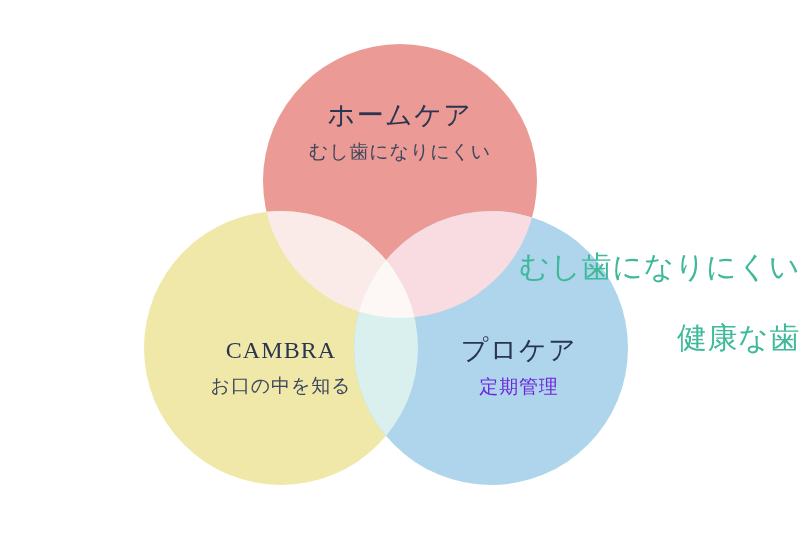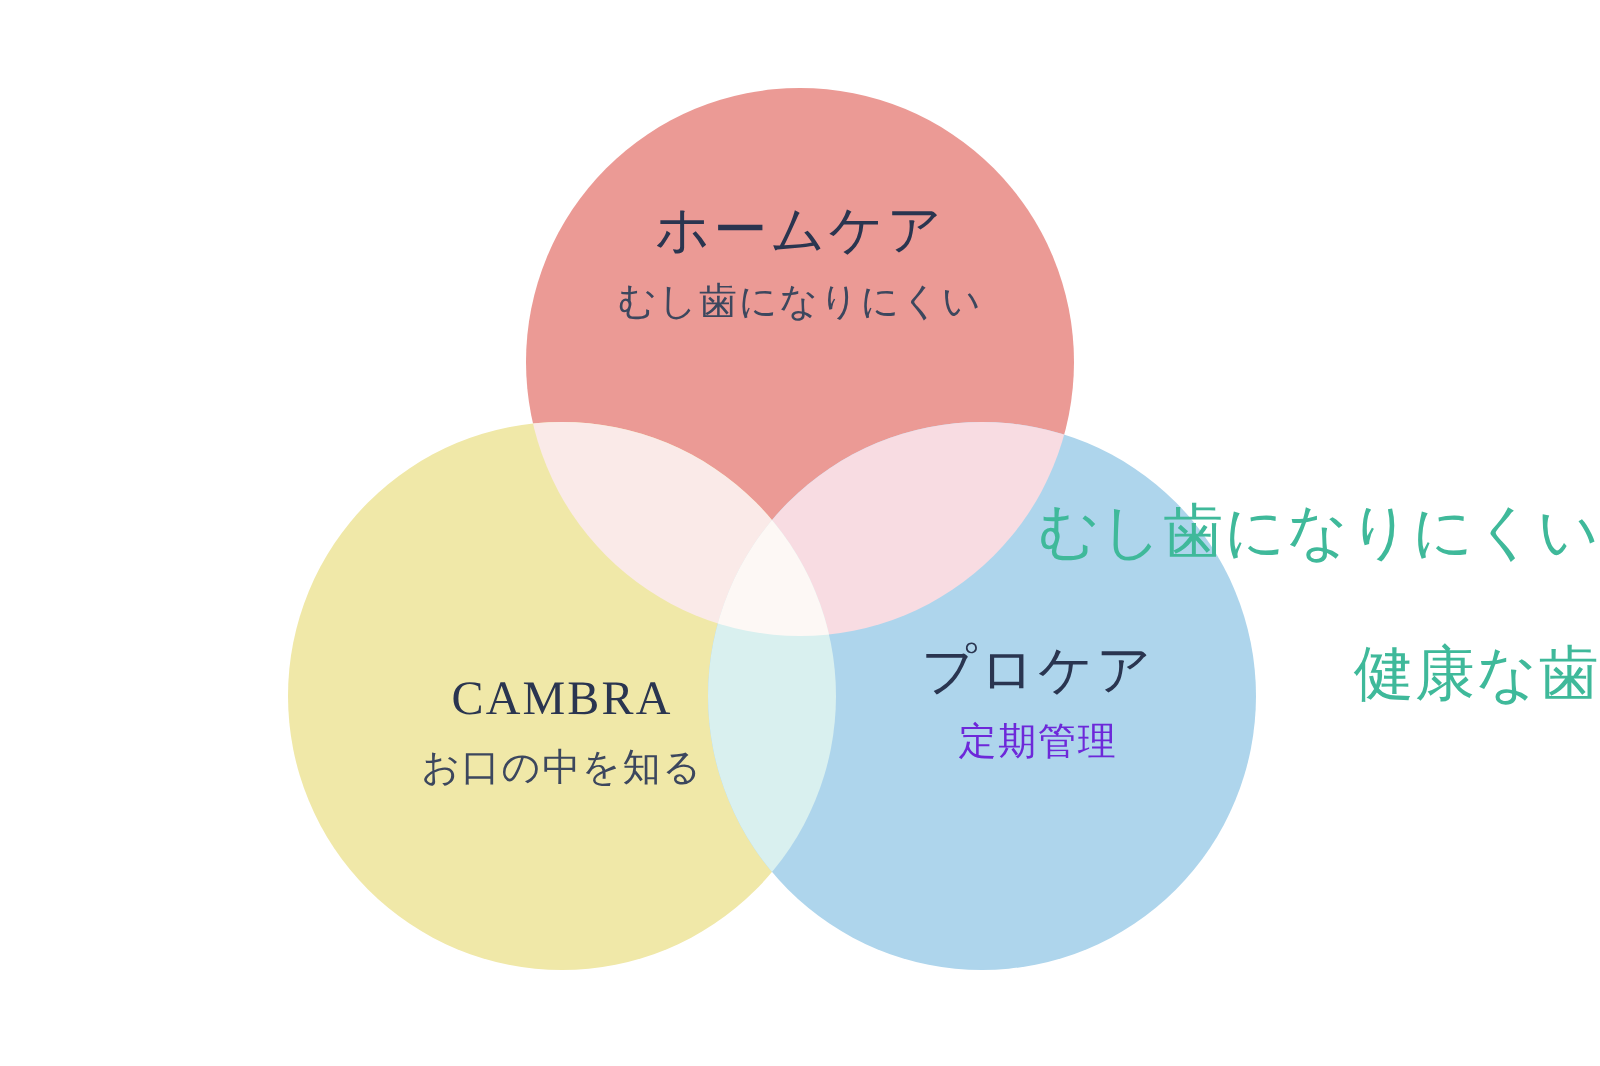--- a/index.html
+++ b/index.html
@@ -58,26 +58,25 @@
     top: 98px;
   }
   #label-cambra {
     left: 150px;
     width: 262px;
     top: 335px;
   }
   #label-cambra .label-sub {
     line-height: 1.45;
     white-space: normal;
-    font-family: Liberation Mono, monospace;
   }
   #label-pro {
     left: 388px;
     width: 262px;
-    top: 318px;
+    top: 333px;
   }
   #label-center {
     left: 0;
     right: 0;
     top: 246px;
   }
   #label-center .center-line {
     display: block;
     font-size: 30px;
     letter-spacing: 0.02em;

